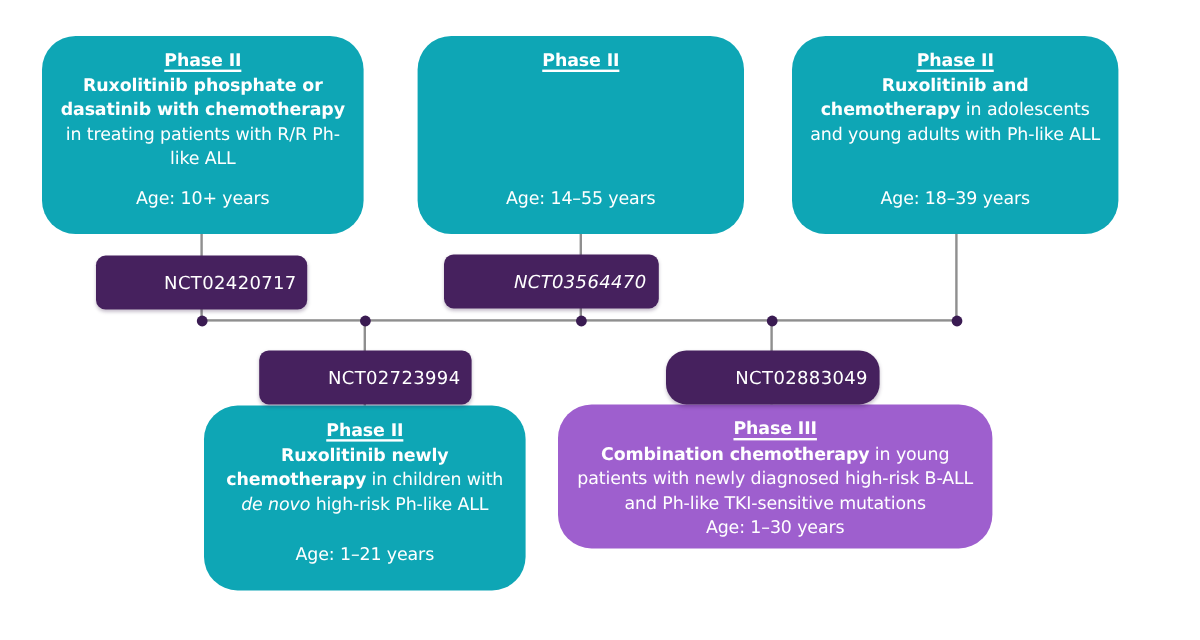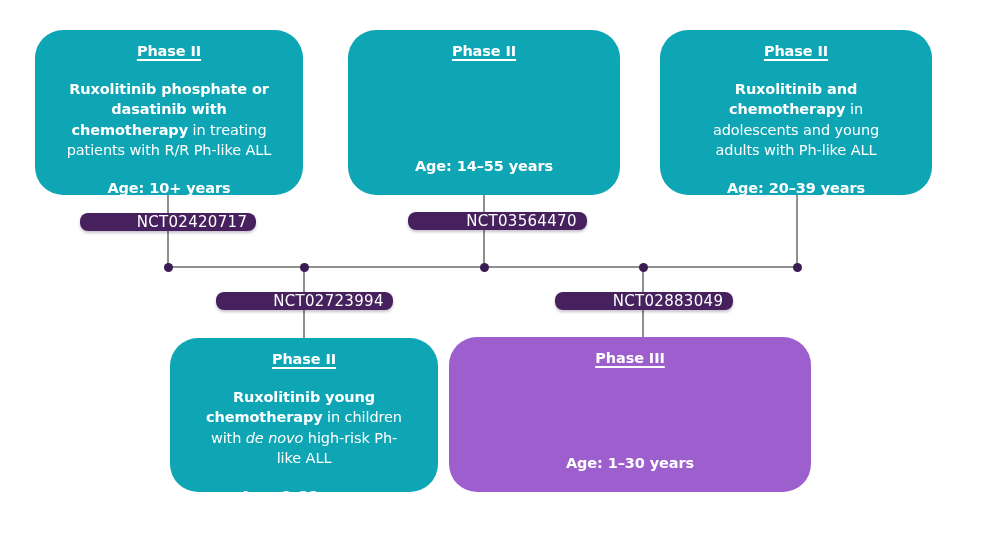--- a/index.html
+++ b/index.html
@@ -20,28 +20,28 @@
     position:absolute;box-sizing:border-box;border-radius:28px;
     background:var(--teal);color:var(--boxtext);
     display:flex;flex-direction:column;align-items:center;text-align:center;
     padding:11px 14px 13px 14px;font-size:14.5px;line-height:20.5px;letter-spacing:-0.1px;
   }
   .trial.purple{background:var(--purple);}
   .phase{
     margin:0;font-size:14.5px;font-weight:bold;
     text-decoration:underline;text-underline-offset:3px;text-decoration-thickness:1.5px;
   }
-  .desc{margin:17px;}
+  .desc{margin:0;}
   .seg-b{font-weight:bold;}
   .seg-i{font-style:italic;}
-  .age{margin:auto 0 6px 0;font-weight:bold;}
+  .age{margin:auto 0 6px 0;font-weight:normal;}
 
   
   .badge{
-    position:absolute;box-sizing:border-box;height:18px;border-radius:8px;
+    position:absolute;box-sizing:border-box;height:45px;border-radius:8px;
     background:var(--badge);color:#ffffff;display:flex;align-items:center;justify-content:center;
     font-size:15px;letter-spacing:0.3px;
     box-shadow:0 2px 3px rgba(40,10,60,0.25);
     padding-left:48px;
   }
 </style>
 </head>
 <body>
 
 <div class="canvas">
@@ -65,40 +65,41 @@
   </section>
 
   <section class="trial" style="left:348px;top:30px;width:272px;height:165px;">
     <h2 class="phase">Phase II</h2>
     <p class="age">Age: 14–55 years</p>
   </section>
 
   <section class="trial" style="left:660px;top:30px;width:272px;height:165px;">
     <h2 class="phase">Phase II</h2>
     <p class="desc"><span class="seg-b">Ruxolitinib and</span><br><span class="seg-b">chemotherapy</span><span> in adolescents and young adults with Ph-like ALL</span></p>
-    <p class="age">Age: 20–39 years</p>
+    <p class="age">Age: 18–39 years</p>
   </section>
 
   <section class="trial" style="left:170px;top:338px;width:268px;height:154px;">
     <h2 class="phase">Phase II</h2>
-    <p class="desc"><span class="seg-b">Ruxolitinib young</span><br><span class="seg-b">chemotherapy</span><span> in children with </span><span class="seg-i">de novo</span><span> high-risk Ph-like ALL</span></p>
+    <p class="desc"><span class="seg-b">Ruxolitinib newly</span><br><span class="seg-b">chemotherapy</span><span> in children with </span><span class="seg-i">de novo</span><span> high-risk Ph-like ALL</span></p>
     <p class="age">Age: 1–21 years</p>
   </section>
 
-  <section class="trial purple" style="left:449px;top:337px;width:362px;height:155px;">
+  <section class="trial purple" style="left:465px;top:337px;width:362px;height:120px;">
     <h2 class="phase">Phase III</h2>
+    <p class="desc"><span class="seg-b">Combination chemotherapy</span><span> in young patients with newly diagnosed high-risk B-ALL and Ph-like TKI-sensitive mutations</span></p>
     <p class="age">Age: 1–30 years</p>
   </section>
 
   <div class="badge" style="left:80px;top:213px;width:176px;">
       <span>NCT02420717</span>
     </div>
-  <div class="badge" style="left:408px;top:212px;width:179px;">
+  <div class="badge" style="left:370px;top:212px;width:179px;font-style:italic;">
       <span>NCT03564470</span>
     </div>
   <div class="badge" style="left:216px;top:292px;width:177px;">
       <span>NCT02723994</span>
     </div>
-  <div class="badge" style="left:555px;top:292px;width:178px;">
+  <div class="badge" style="left:555px;top:292px;width:178px;border-radius:17px;">
       <span>NCT02883049</span>
     </div>
 
 </div>
 
 </body></html>

